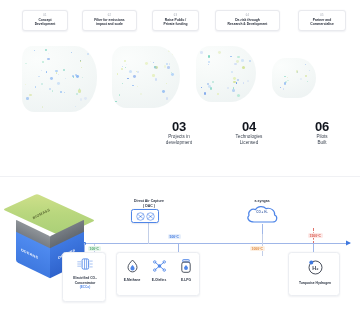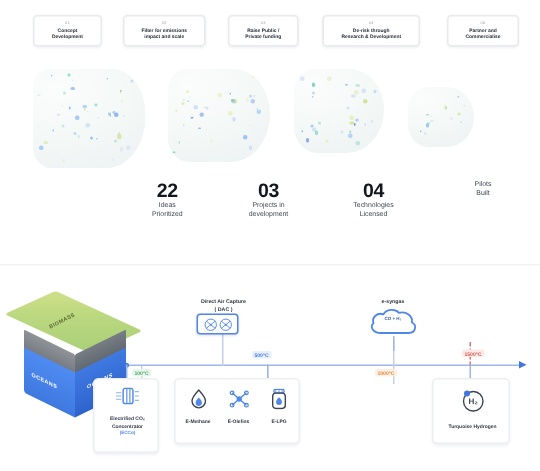--- a/index.html
+++ b/index.html
@@ -279,36 +279,32 @@
         <div class="dot" style="width: 1.18727px; height: 1.18727px; left: 15.243px; top: 19.1069px; background: rgb(207, 224, 138); opacity: 0.39;"></div>
         <div class="dot" style="width: 1.7547px; height: 1.7547px; left: 10.5837px; top: 29.7639px; background: rgb(201, 216, 245); opacity: 0.81;"></div>
         <div class="dot" style="width: 0.827463px; height: 0.827463px; left: 33.1456px; top: 5.6163px; background: rgb(79, 134, 232); opacity: 0.47;"></div>
         <div class="dot" style="width: 2.52454px; height: 2.52454px; left: 23.6779px; top: 12.4991px; background: rgb(207, 224, 138); opacity: 0.46;"></div>
         <div class="dot" style="width: 1.4791px; height: 1.4791px; left: 15.2064px; top: 21.695px; background: rgb(159, 227, 201); opacity: 0.43;"></div>
         <div class="dot" style="width: 1.01988px; height: 1.01988px; left: 7.53874px; top: 28.9284px; background: rgb(79, 134, 232); opacity: 0.64;"></div>
       </div>
   </div>
 
   <div class="kpis">
-    <div class="kpi" style="left:84px;width:55px;">
-      <div class="kpi-num">22</div>
-      <div class="kpi-l1">Ideas</div>
-      <div class="kpi-l2">Prioritized</div>
-    </div>
     <div class="kpi" style="left:150px;width:58px;">
       <div class="kpi-num">03</div>
       <div class="kpi-l1">Projects in</div>
       <div class="kpi-l2">development</div>
     </div>
     <div class="kpi" style="left:218px;width:62px;">
       <div class="kpi-num">04</div>
       <div class="kpi-l1">Technologies</div>
       <div class="kpi-l2">Licensed</div>
     </div>
     <div class="kpi" style="left:296px;width:52px;">
+      <div class="kpi-num">06</div>
       <div class="kpi-l1">Pilots</div>
       <div class="kpi-l2">Built</div>
     </div>
   </div>
 
   <div class="divider"></div>
 
   <div class="diagram">
 
     <div class="cube">

